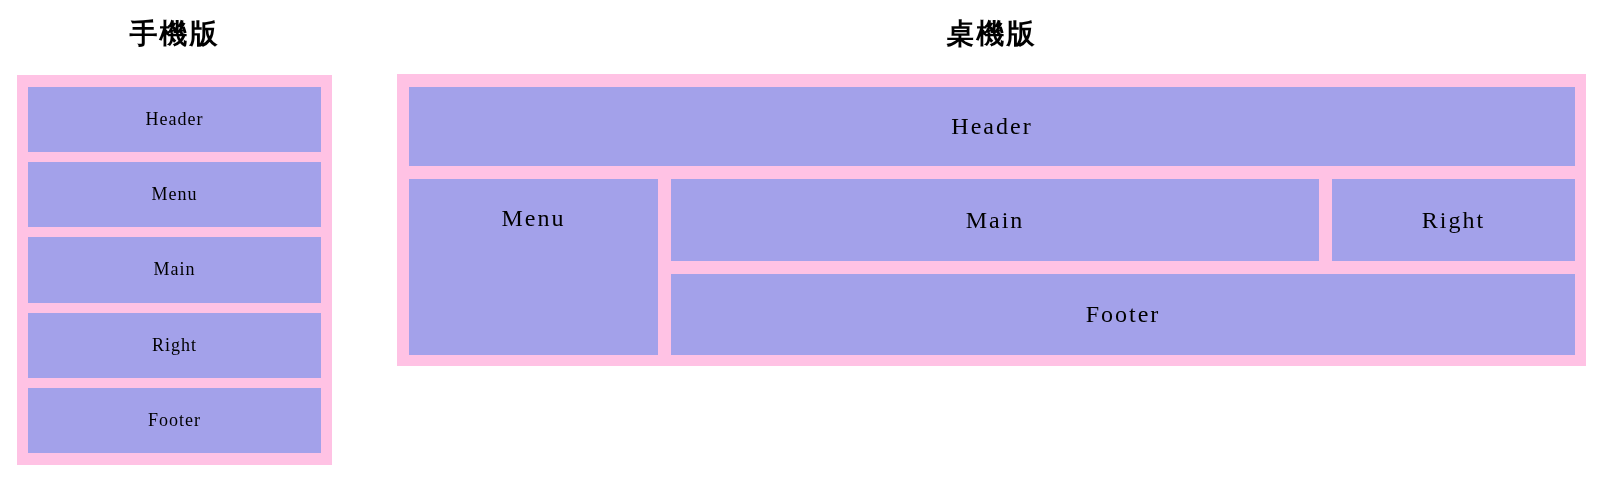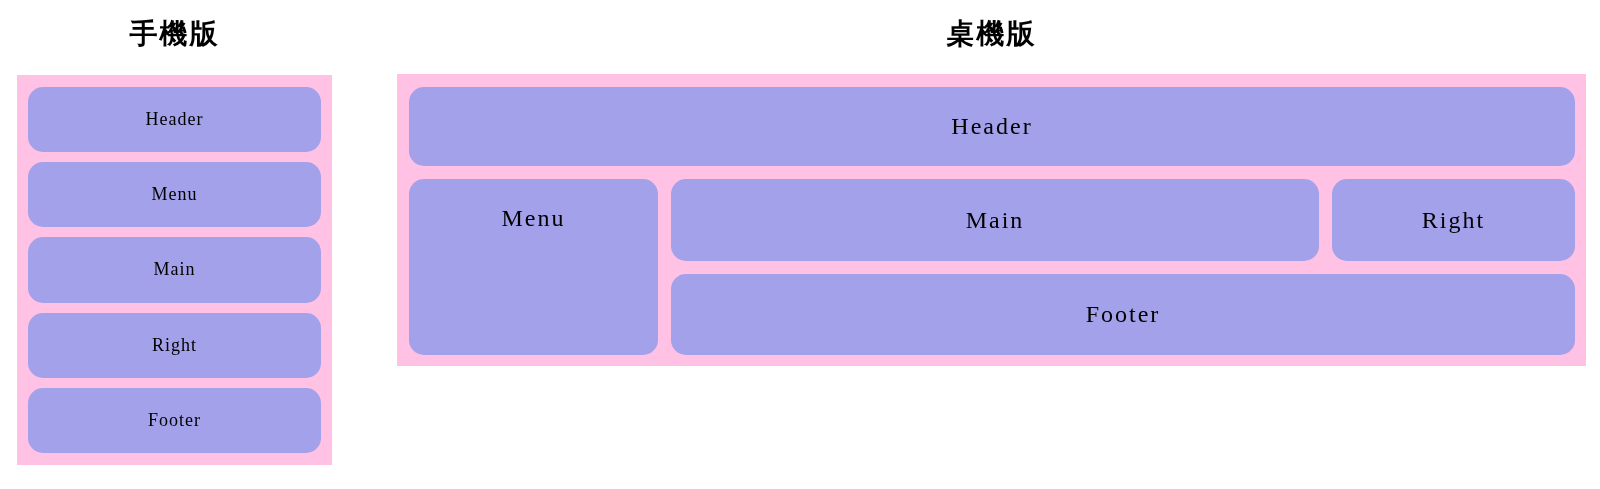--- a/index.html
+++ b/index.html
@@ -40,21 +40,20 @@
     gap:13px;
     grid-template-areas:
       "header header header"
       "menu   main   right"
       "menu   footer footer";
   }
   .box{
     background:var(--purple);color:var(--text);
     display:flex;align-items:center;justify-content:center;
     box-sizing:border-box;
-    border-radius:15px;
   }
   .mbox{font-size:18px;letter-spacing:1px;}
   .dbox{font-size:24px;letter-spacing:2px;}
   .d-header{grid-area:header;}
   .d-menu{grid-area:menu;align-items:flex-start;padding-top:26px;}
   .d-main{grid-area:main;}
   .d-right{grid-area:right;}
   .d-footer{grid-area:footer;}
 </style>
 </head>

